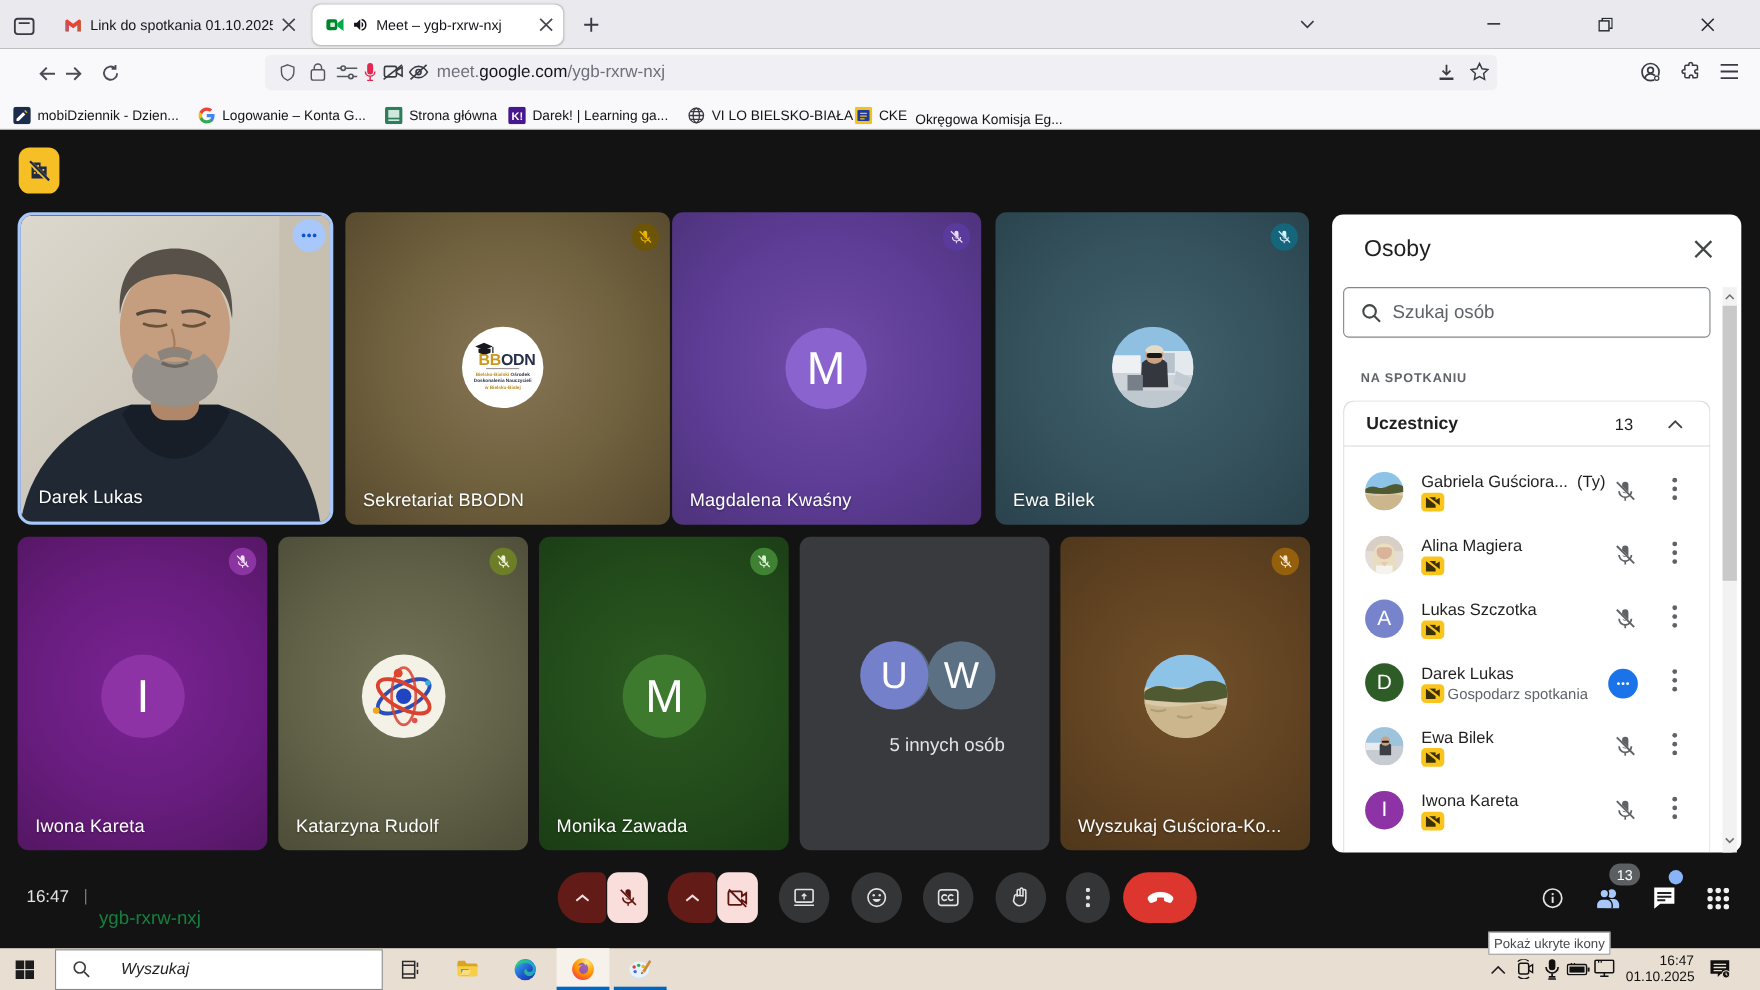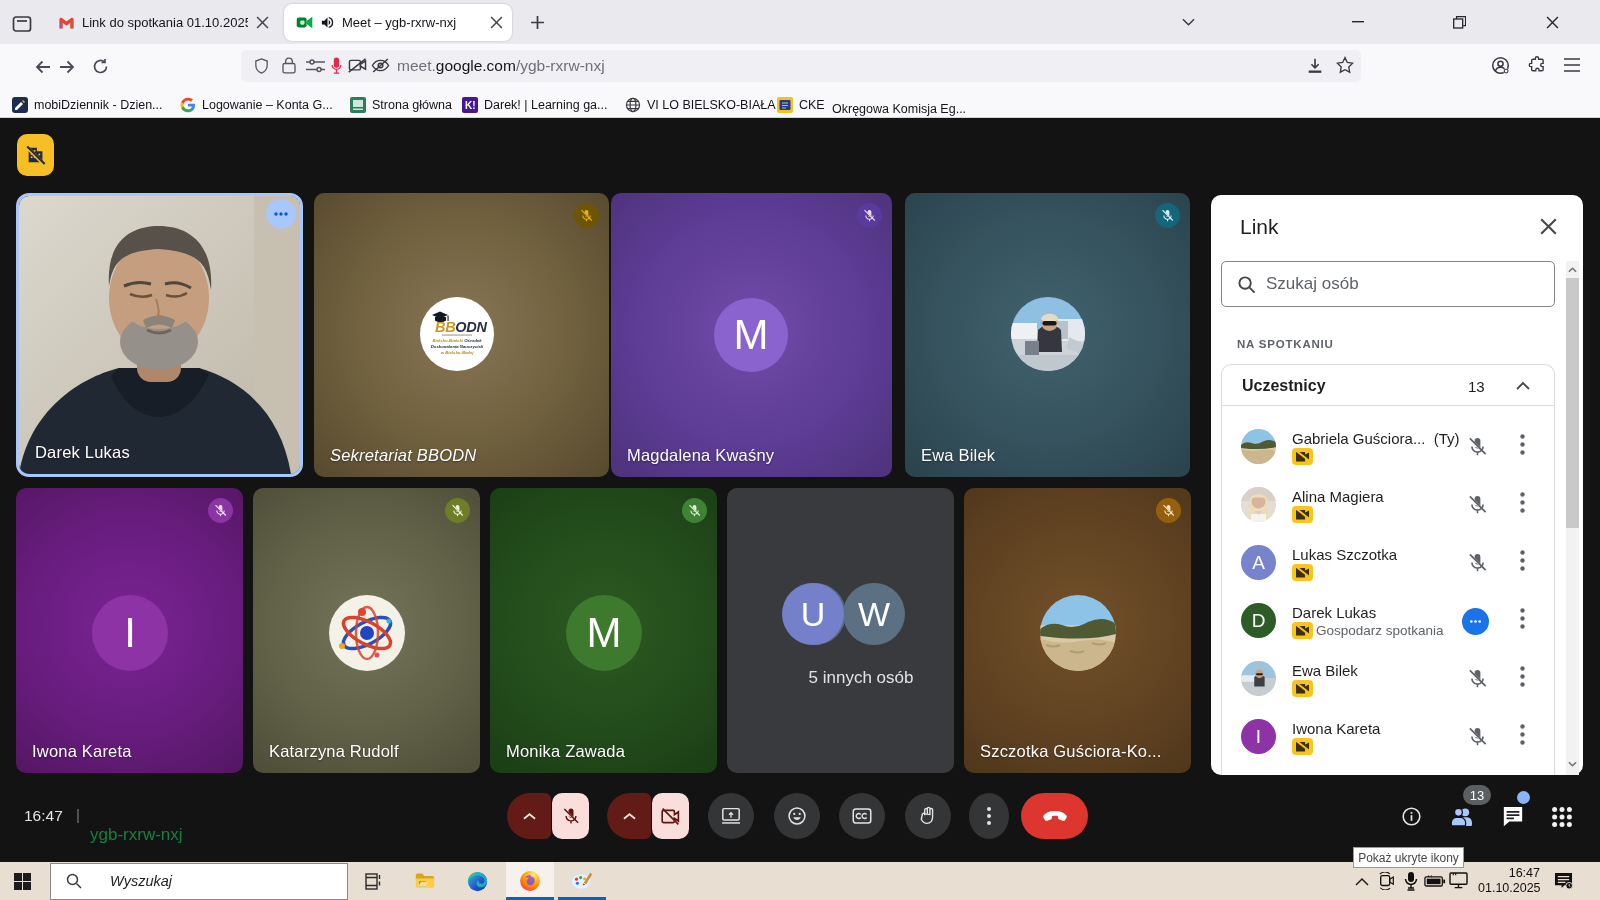--- a/index.html
+++ b/index.html
@@ -250,21 +250,21 @@
   <div class="tname">Darek Lukas</div>
 </div>
 <div class="abs" style="left:266px;top:199px;width:30px;height:30px;border-radius:50%;background:#a8c7fa;display:flex;align-items:center;justify-content:center;">
   <svg width="18" height="18" viewBox="0 0 18 18">
       <circle cx="4" cy="9" r="1.7" fill="#0b57d0"></circle>
       <circle cx="9" cy="9" r="1.7" fill="#0b57d0"></circle>
       <circle cx="14" cy="9" r="1.7" fill="#0b57d0"></circle>
     </svg>
 </div>
 
-<div class="tile" style="left:314px;top:193px;width:295px;height:284px;background:radial-gradient(circle at 50% 48%, #877655 0%, #6f603e 55%, #57492d 100%);font-style:italic;">
+<div class="tile" style="left:314px;top:193px;width:295px;height:284px;background:radial-gradient(circle at 50% 48%, #877655 0%, #6f603e 55%, #57492d 100%);">
   <div class="abs" style="left:106px;top:104px;width:74px;height:74px;border-radius:50%;background:#fff;"></div>
   <svg class="abs" style="left:106px;top:104px" width="74" height="74" viewBox="0 0 74 74">
     <text x="15" y="35" font-size="14.5" font-weight="bold" font-family="Liberation Sans" letter-spacing="-0.3"><tspan fill="#c9981f">BB</tspan><tspan fill="#283049">ODN</tspan></text>
     <rect x="22" y="37.5" width="30" height="1.1" fill="#9a9a9a"></rect>
     <path d="M12 18l8-3.5 8 3.5-8 3.5z" fill="#16181f"></path>
     <path d="M15 20v3.4c2.6 2.2 8.4 2.2 11 0V20" fill="#16181f"></path>
     <rect x="27.5" y="18.5" width="1.1" height="5.5" fill="#16181f"></rect>
     <text x="37" y="44.5" text-anchor="middle" font-size="4.3" font-weight="bold" font-family="Liberation Sans"><tspan fill="#b98f1e">Bielsko-Bialski</tspan><tspan fill="#283049"> Ośrodek</tspan></text>
     <text x="37" y="50.5" text-anchor="middle" font-size="4.3" font-weight="bold" fill="#283049" font-family="Liberation Sans">Doskonalenia Nauczycieli</text>
     <text x="37" y="56.5" text-anchor="middle" font-size="4.3" font-weight="bold" fill="#b98f1e" font-family="Liberation Sans">w Bielsku-Białej</text>
@@ -381,31 +381,31 @@
         </clipPath>
       </defs>
     <g clip-path="url(#gabc)">
       <rect width="76" height="34" fill="#8ec3e8"></rect>
       <rect y="30" width="76" height="46" fill="#d9c9a8"></rect>
       <path d="M0 34 q10 -8 22 -4 q12 5 26 -3 q16 -7 28 2 l0 10 q-30 8 -76 2z" fill="#4f5a33"></path>
       <path d="M0 44 q20 6 40 2 q20 -4 36 2 v30 H0z" fill="#cbb68e"></path>
       <path d="M6 50 q8 3 14 0M30 56 q8 3 14 0M52 48 q8 3 14 0" stroke="#b09d76" stroke-width="2" fill="none"></path>
     </g>
   </svg>
-  <div class="tname">Szczotka Guściora-Ko...</div>
+  <div class="tname">Wyszukaj Guściora-Ko...</div>
   <div class="badge" style="background:#95600e;">
     <svg width="15" height="15" viewBox="0 0 24 24" fill="#fbe3c4">
         <path d="M15 11V6a3 3 0 0 0-6 0v1.3l6 6zM12 17a5 5 0 0 0 5-5h1.7a6.7 6.7 0 0 1-5.9 6.6V21h-1.6v-2.4a6.7 6.7 0 0 1-5.9-6.6H7a5 5 0 0 0 5 5zm-2.9-4.7A3 3 0 0 0 12 14c.4 0 .9-.1 1.2-.3z"></path>
         <path d="M4 3.5L20.5 20" stroke="#fbe3c4" stroke-width="1.8"></path>
       </svg>
   </div>
 </div>
 
 <div class="abs" style="left:1211px;top:195px;width:372px;height:580px;background:#ffffff;border-radius:10px;"></div>
-<div class="abs" style="left:1240px;top:215px;font-size:21px;color:#1f1f1f;">Link</div>
+<div class="abs" style="left:1240px;top:215px;font-size:21px;color:#1f1f1f;">Osoby</div>
 <svg class="abs" style="left:1540px;top:218px" width="17" height="17" viewBox="0 0 14 14">
     <path d="M1 1l12 12M13 1L1 13" stroke="#444746" stroke-width="1.7"></path>
   </svg>
 
 <div class="abs" style="left:1221px;top:261px;width:334px;height:46px;border:1px solid #80868b;border-radius:5px;"></div>
 <svg class="abs" style="left:1237px;top:275px" width="19" height="19" viewBox="0 0 20 20">
     <circle cx="8.5" cy="8.5" r="6" fill="none" stroke="#444746" stroke-width="2"></circle>
     <path d="M13 13l5.5 5.5" stroke="#444746" stroke-width="2"></path>
   </svg>
 <div class="abs" style="left:1266px;top:274px;font-size:17px;color:#5f6368;">Szukaj osób</div>

